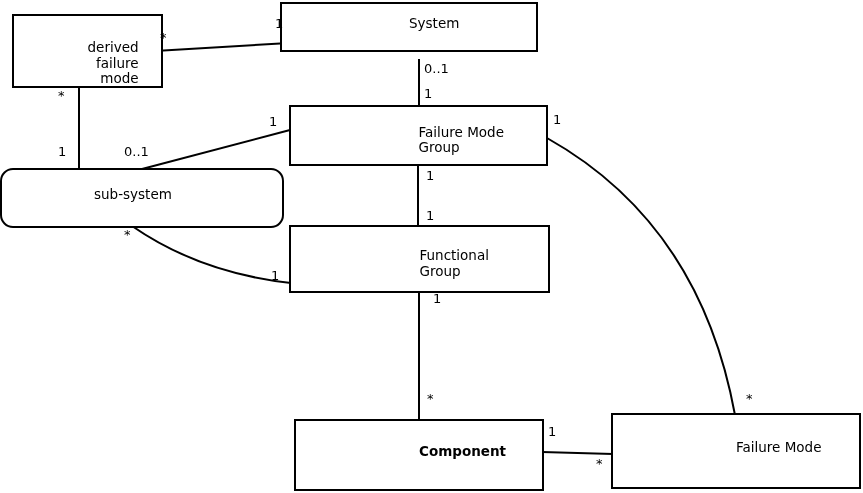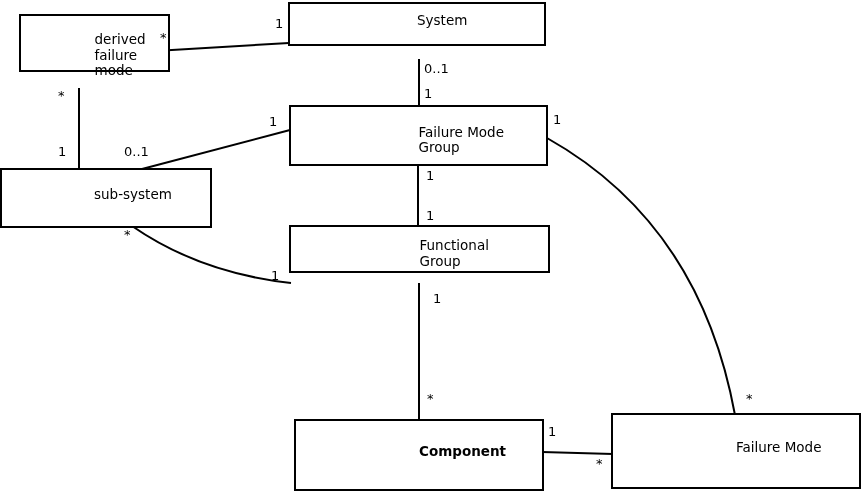--- a/index.html
+++ b/index.html
@@ -45,25 +45,25 @@
   }
   .class-label.anchor-fixed {
     left: 92px;
   }
   .mult {
     position: absolute;
     font-size: 13px;
     line-height: 13px;
   }
   
-  #box-derived-failure-mode { left: 19px;   top: 14px;  width: 151px; height: 58px; }
-  #box-system              { left: 288px; top: 2px;   width: 258px; height: 44px; }
+  #box-derived-failure-mode { left: 12px;   top: 14px;  width: 151px; height: 74px; text-align: right; }
+  #box-system              { left: 280px; top: 2px;   width: 258px; height: 50px; }
   #box-failure-mode-group  { left: 289px; top: 105px; width: 259px; height: 61px; }
-  #box-sub-system          { left: 0px;   top: 168px; width: 212px; height: 60px; }
-  #box-functional-group    { left: 289px; top: 225px; width: 261px; height: 48px; }
+  #box-sub-system          { left: 0px;   top: 168px; width: 284px; height: 60px; border-radius: 13px; }
+  #box-functional-group    { left: 289px; top: 225px; width: 261px; height: 68px; }
   #box-component           { left: 294px; top: 419px; width: 250px; height: 72px; font-weight: bold; }
   #box-failure-mode        { left: 611px; top: 413px; width: 250px; height: 76px; }
 </style>
 </head>
 <body>
 
 <div class="canvas">
 
   <svg class="edges" viewBox="0 0 863 493" xmlns="http://www.w3.org/2000/svg">
     <path d="M155,51 L289,43"></path>

